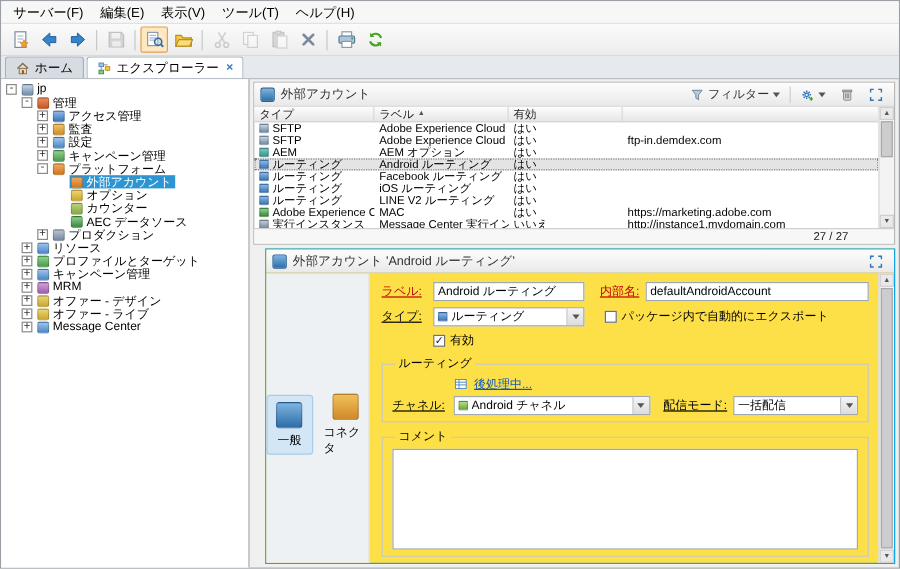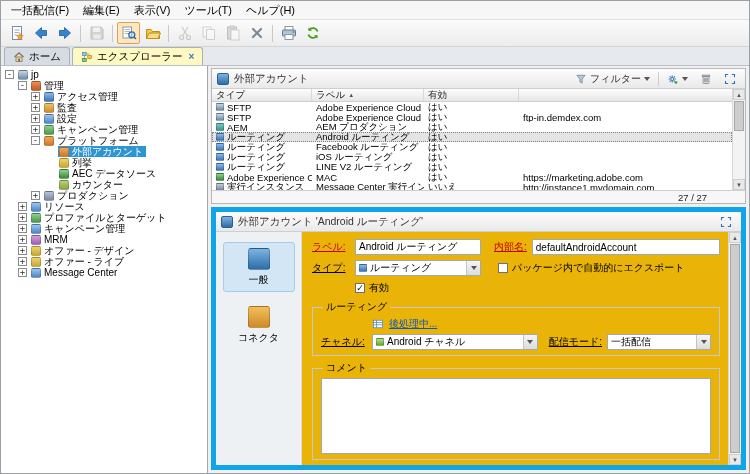--- a/index.html
+++ b/index.html
@@ -17,21 +17,21 @@
   .tbtn.active{background:#ffe8c0;border-color:#e0a050;}
   .tbtn.disabled{opacity:.38;filter:grayscale(1);}
   .tsep{width:1px;height:17px;background:#c9c9c9;margin:0 3px;flex:none;}
   .ic{width:16px;height:16px;display:inline-flex;flex:none;}
   .ic svg{width:16px;height:16px;}
   .ic.small,.ic.small svg{width:12px;height:12px;}
 
   
   .tabbar{height:19px;background:#e6eaef;border-bottom:1px solid #b9bfc7;display:flex;align-items:flex-end;padding-left:3px;gap:2px;flex:none;}
   .tab{height:18px;display:flex;align-items:center;gap:4px;padding:0 8px;font-size:10.5px;background:#d7dce2;border:1px solid #a9b1bb;border-bottom:none;border-radius:3px 3px 0 0;}
-  .tab.active{background:#fef9c3;}
+  .tab.active{background:#ffffff;}
   .tab-close{color:#3a76b8;font-weight:bold;font-size:10px;line-height:1;margin-left:2px;}
 
   .main{flex:1;display:flex;min-height:0;}
 
   
   .tree-panel{width:207px;flex:none;background:#fff;border-right:1px solid #a8a8a8;padding-top:3px;overflow:hidden;font-size:10px;}
   .tnode{height:11px;display:flex;align-items:center;gap:3px;white-space:nowrap;cursor:default;}
   .texp{width:9px;height:9px;flex:none;border:1px solid #8a8a8a;background:#fff;color:#333;font-size:9px;line-height:7px;text-align:center;font-family:"DejaVu Sans Mono",monospace;}
   .tspacer{width:11px;flex:none;}
   .tlabelwrap{display:flex;align-items:center;gap:3px;padding:0 3px 0 1px;height:11px;}
@@ -83,23 +83,23 @@
   .ri[data-icon="android-icon"]{background:linear-gradient(#b4e084,#6aa83a);}
 
   .vscroll{width:13px;flex:none;background:#f3f3f3;border-left:1px solid #d8d8d8;display:flex;flex-direction:column;}
   .sarrow{height:11px;flex:none;background:#e9e9e9;border:1px solid #cfcfcf;color:#555;font-size:6px;display:flex;align-items:center;justify-content:center;}
   .sthumb{background:#cdcdcd;border:1px solid #a8a8a8;margin:1px;}
   .strack{flex:1;}
 
   .countbar{height:13px;flex:none;border-top:1px solid #cfcfcf;background:#f7f7f7;display:flex;align-items:center;justify-content:flex-end;padding-right:38px;font-size:9.5px;color:#222;}
 
   
-  .detail-panel{flex:1;border:5px solid #0ea5e9;background:#eab308;display:flex;flex-direction:column;min-height:0;}
+  .detail-panel{flex:1;border:1px solid #0ea5e9;background:#fde047;display:flex;flex-direction:column;min-height:0;margin-left:10px;}
   .detail-body{flex:1;display:flex;min-height:0;}
-  .side-tabs{width:86px;flex:none;background:#eef1f4;border-right:1px solid #dcdcdc;padding-top:10px;display:flex;flex-direction:column;gap:8px;align-items:center;}
+  .side-tabs{width:86px;flex:none;background:#eef1f4;border-right:1px solid #dcdcdc;padding-top:10px;display:flex;flex-direction:row;gap:8px;align-items:center;}
   .stab{width:72px;display:flex;flex-direction:column;align-items:center;gap:3px;padding:5px 0 4px;font-size:10px;border:1px solid transparent;border-radius:3px;}
   .stab.selected{background:#d2e6f6;border-color:#a8cbe8;}
   .stab-icon{width:22px;height:22px;border-radius:3px;border:1px solid rgba(0,0,0,.2);}
   .stab-icon[data-icon="general-icon"]{background:linear-gradient(#7db4e0,#2e6da8);}
   .stab-icon[data-icon="connector-tab-icon"]{background:linear-gradient(#f0c05a,#d08a2a);}
 
   .form{flex:1;min-width:0;padding:7px 8px 5px 10px;display:flex;flex-direction:column;gap:5px;font-size:10px;}
   .frow{display:flex;align-items:center;gap:5px;min-height:14px;}
   .flabel{white-space:nowrap;text-decoration:underline;}
   .flabel.red{color:#c00000;}
@@ -124,21 +124,21 @@
   .sb-a{width:50px;flex:none;}
   .sb-ins{width:32px;flex:none;color:#222;}
   .sb-b{width:26px;flex:none;}
 </style>
 </head>
 <body>
 
 <div class="window">
 
   <div class="menubar" id="menubar">
-      <span class="menu-item">一括配信(F)</span>
+      <span class="menu-item">サーバー(F)</span>
       <span class="menu-item">編集(E)</span>
       <span class="menu-item">表示(V)</span>
       <span class="menu-item">ツール(T)</span>
       <span class="menu-item">ヘルプ(H)</span>
     </div>
 
   <div class="toolbar" id="toolbar">
       <div class="tbtn">
         <span class="ic">
           <svg viewBox="0 0 16 16">
@@ -333,36 +333,36 @@
         <div class="tnode" style="padding-left: 43px;">
           <span class="tspacer"></span>
           <span class="tlabelwrap sel">
             <span class="ti" data-icon="external-account-icon"></span>
             <span>外部アカウント</span>
           </span>
         </div>
         <div class="tnode" style="padding-left: 43px;">
           <span class="tspacer"></span>
           <span class="tlabelwrap">
-            <span class="ti" data-icon="enum-icon"></span>
-            <span>列挙</span>
+            <span class="ti" data-icon="options-icon"></span>
+            <span>オプション</span>
           </span>
         </div>
         <div class="tnode" style="padding-left: 43px;">
           <span class="tspacer"></span>
           <span class="tlabelwrap">
+            <span class="ti" data-icon="counter-icon"></span>
+            <span>カウンター</span>
+          </span>
+        </div>
+        <div class="tnode" style="padding-left: 43px;">
+          <span class="tspacer"></span>
+          <span class="tlabelwrap">
             <span class="ti" data-icon="datasource-icon"></span>
             <span>AEC データソース</span>
-          </span>
-        </div>
-        <div class="tnode" style="padding-left: 43px;">
-          <span class="tspacer"></span>
-          <span class="tlabelwrap">
-            <span class="ti" data-icon="counter-icon"></span>
-            <span>カウンター</span>
           </span>
         </div>
         <div class="tnode" style="padding-left: 30px;">
           <span class="texp">+</span>
           <span class="tlabelwrap">
             <span class="ti" data-icon="production-icon"></span>
             <span>プロダクション</span>
           </span>
         </div>
         <div class="tnode" style="padding-left: 17px;">
@@ -504,21 +504,21 @@
                   </div>
                   <div class="td">Adobe Experience Cloud ...</div>
                   <div class="td">はい</div>
                   <div class="td">ftp-in.demdex.com</div>
                 </div>
                 <div class="tr">
                   <div class="td">
                     <span class="ri" data-icon="aem-icon"></span>
                     <span>AEM</span>
                   </div>
-                  <div class="td">AEM プロダクション</div>
+                  <div class="td">AEM オプション</div>
                   <div class="td">はい</div>
                   <div class="td"></div>
                 </div>
                 <div class="tr selected">
                   <div class="td">
                     <span class="ri" data-icon="routing-icon"></span>
                     <span>ルーティング</span>
                   </div>
                   <div class="td">Android ルーティング</div>
                   <div class="td">はい</div>

